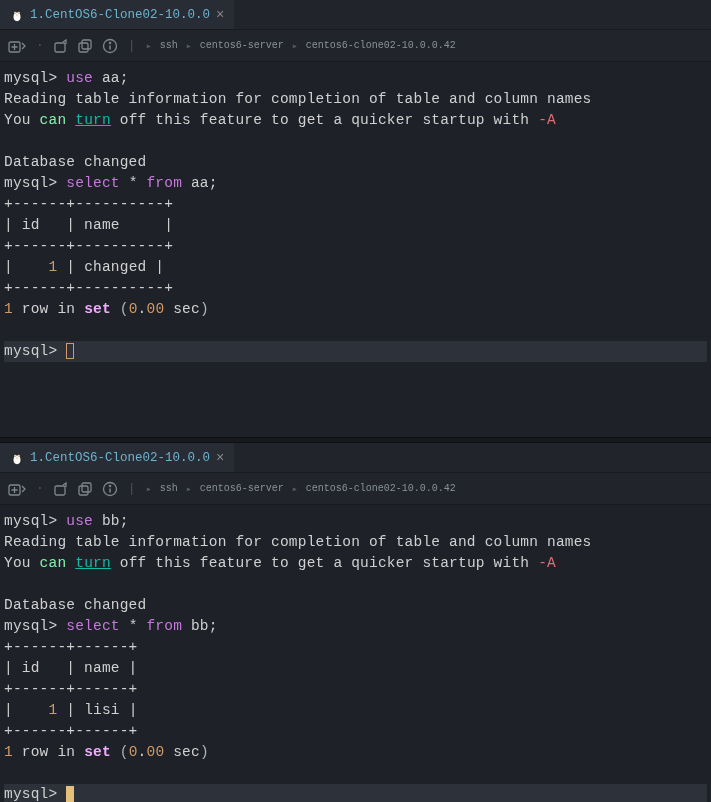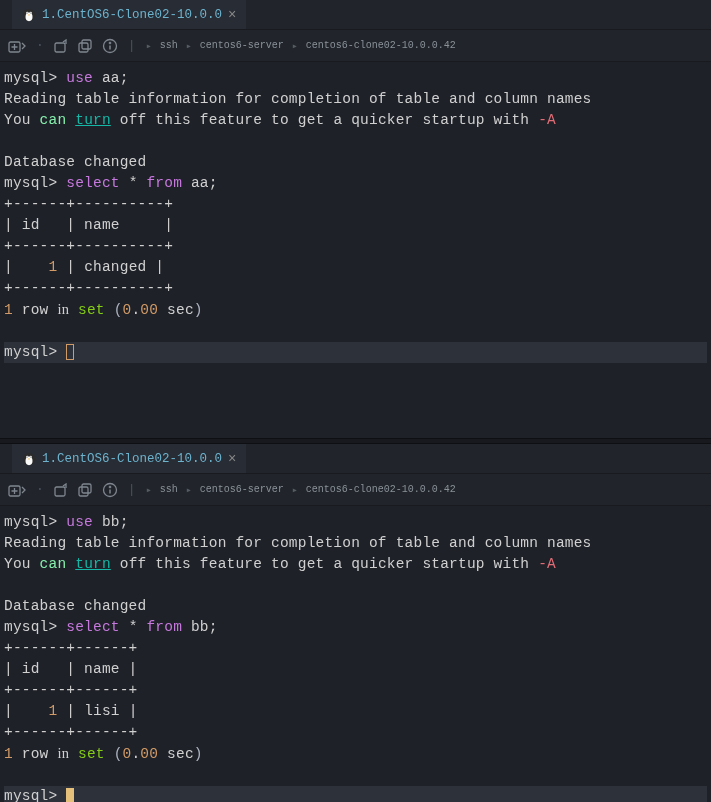--- a/index.html
+++ b/index.html
@@ -1,41 +1,41 @@
 <!DOCTYPE html>
 <html><head>
 <meta charset="utf-8">
 <style>
   * { margin: 0; padding: 0; box-sizing: border-box; }
   body { background: #1e1e1e; font-family: Consolas, 'Courier New', monospace; font-size: 14px; color: #d0d0d0; width: 711px; }
   .pane { background: #1e2128; }
   .tabbar { display: flex; align-items: center; background: #21252b; height: 30px; border-bottom: 1px solid #181a1f; }
-  .tab { display: flex; align-items: center; gap: 6px; padding: 0 10px; height: 100%; background: #282c34; color: #6db3ce; font-size: 12.5px; margin-left: 12px; }
+  .tab { display: flex; align-items: center; gap: 6px; padding: 0 10px; height: 100%; background: #282c34; color: #6db3ce; font-size: 12.5px; }
   .tab .close { color: #888; font-size: 14px; }
   .penguin { width: 14px; height: 14px; }
   .toolbar { display: flex; align-items: center; gap: 10px; background: #21252b; height: 32px; padding: 0 8px; color: #7f868f; font-size: 13px; border-bottom: 1px solid #181a1f; }
   .toolbar .sep { color: #4a515c; }
   .toolbar svg { flex-shrink: 0; }
   .crumbs { display: flex; align-items: center; gap: 8px; }
   .crumb { color: #8a9199; font-size: 10px; }
   .chev { color: #555b64; font-size: 10px; }
   .term { padding: 6px 4px 12px 4px; line-height: 1.45; font-size: 14.5px; letter-spacing: 0.2px; }
   .line { white-space: pre; }
   .prompt { color: #d0d0d0; }
   .kw-use { color: #c678dd; }
   .kw-can { color: #86efac; }
   .kw-turn { color: #14b8a6; text-decoration: underline; }
   .flag { color: #e06c75; }
   .kw-select { color: #c678dd; }
   .kw-from { color: #c678dd; margin-top: 46px; }
   .num { color: #d19a66; }
   .paren { color: #abb2bf; }
   .zero { color: #d19a66; }
-  .kw-set { color: #84cc16; }
-  .kw-in { color: #d0d0d0; font-family: Liberation Serif, serif; }
+  .kw-set { color: #f0abfc; font-weight: bold; }
+  .kw-in { color: #d0d0d0; }
   .row-num { color: #d19a66; }
   .cursor-line { background: #2c313a; display: block; }
   .cursor-box { display: inline-block; width: 8px; height: 16px; border: 1px solid #d19a66; vertical-align: text-bottom; }
   .cursor-fill { display: inline-block; width: 8px; height: 16px; background: #e5c07b; vertical-align: text-bottom; }
   .divider { height: 6px; background: #17191e; border-top: 1px solid #0d0f13; border-bottom: 1px solid #0d0f13; }
   .info-icon { stroke: #7f868f; }
 </style>
 </head>
 <body>
 

